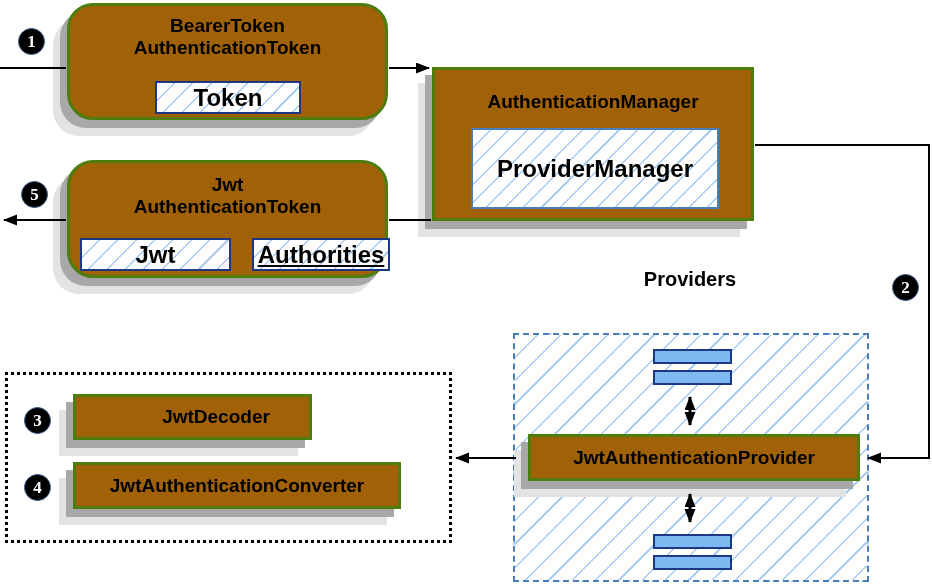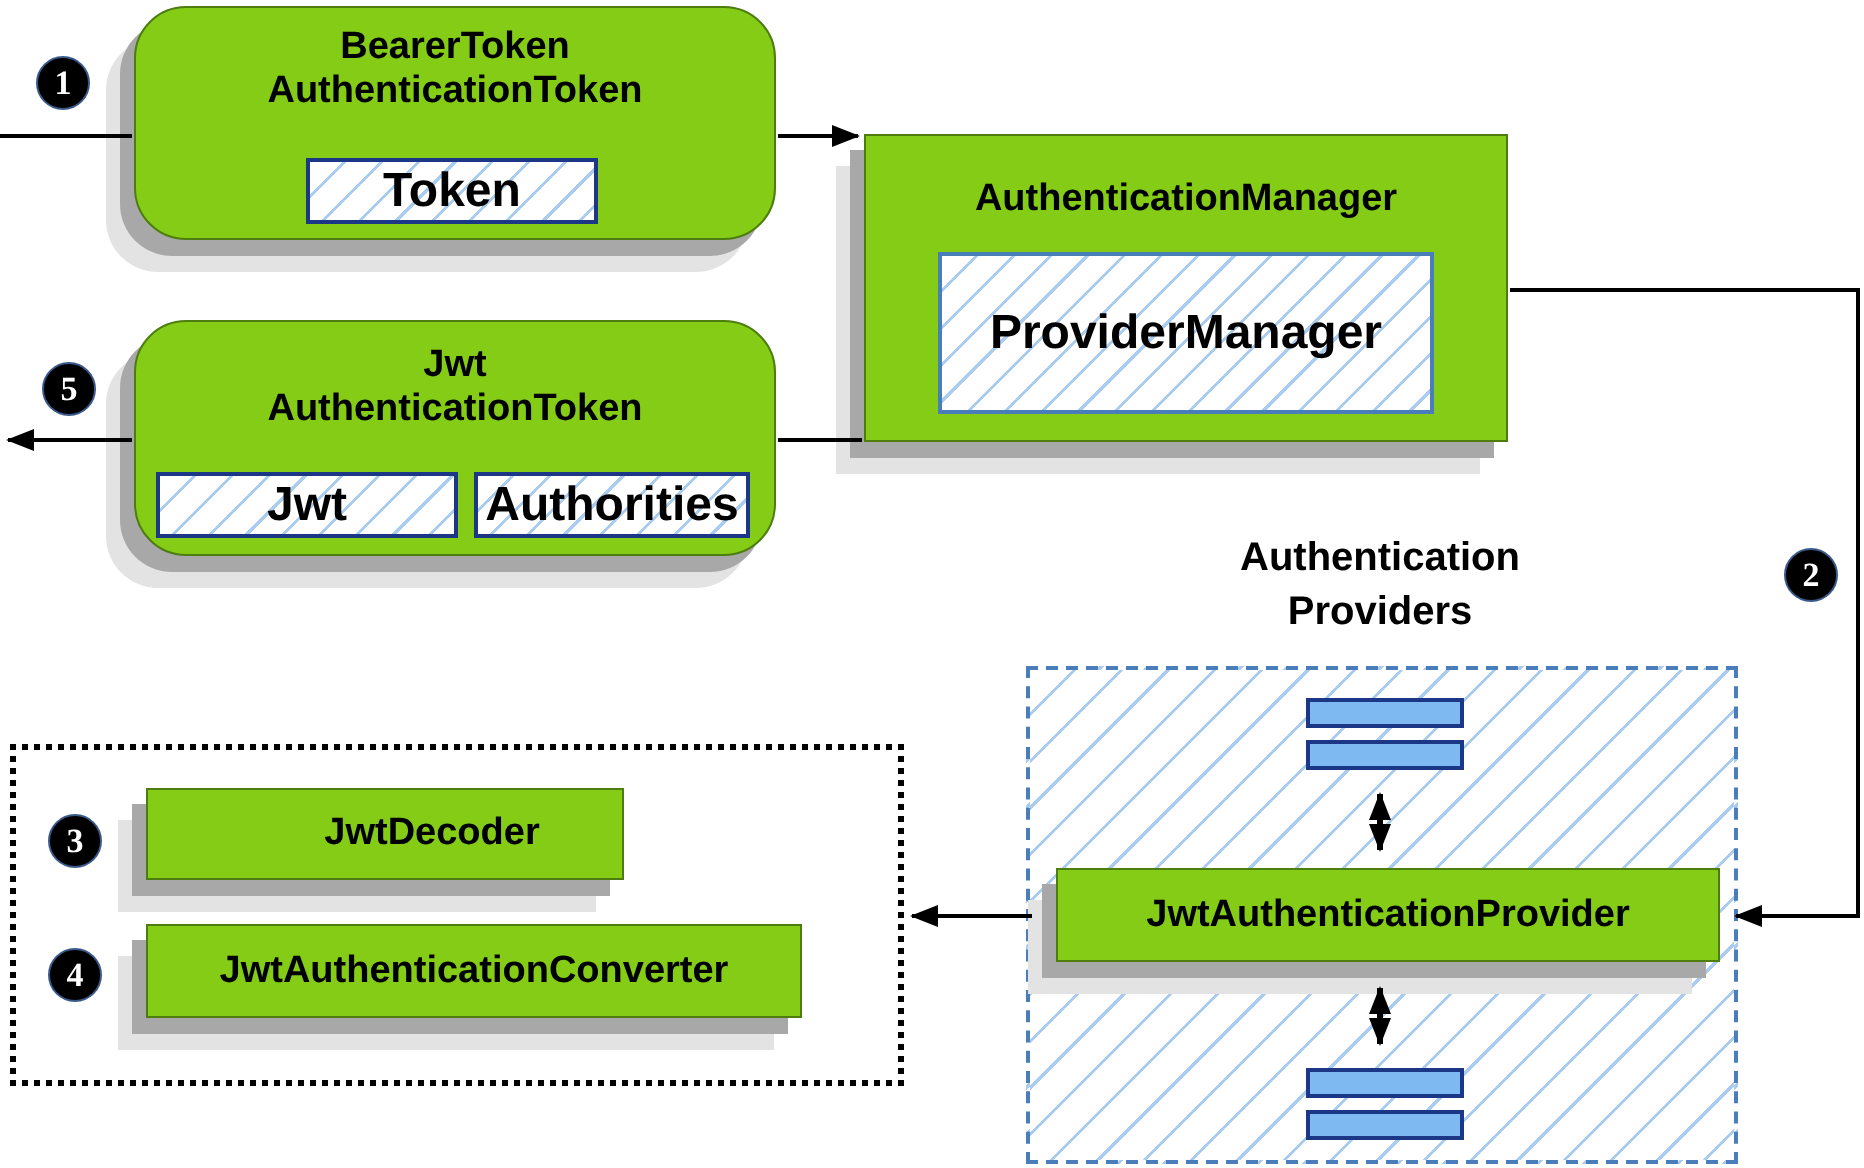--- a/index.html
+++ b/index.html
@@ -3,21 +3,21 @@
 <meta charset="utf-8">
 <style>
   html,body{margin:0;padding:0;background:#fff;}
   #canvas{
     position:relative;width:932px;height:584px;overflow:hidden;
     background:#fff;font-family:"Liberation Sans",sans-serif;color:#000;
   }
   
   .node{
     position:absolute;box-sizing:border-box;
-    background:#84cc16;border:1px solid #4d7c0f;
+    background:#a16207;border:3px solid #4d7c0f;
     box-shadow:-7px 8px 0 #a8a8a8,-14px 16px 0 #e3e3e3;
     font-weight:bold;color:#000;
   }
   .rounded{border-radius:26px;}
   .title2{position:absolute;left:0;right:0;text-align:center;font-size:19px;line-height:22px;font-weight:bold;}
   .center-label{display:flex;align-items:center;justify-content:center;font-size:19px;font-weight:bold;}
   .hatch{
     background-color:#fff;
     background-image:repeating-linear-gradient(135deg,rgba(0,0,0,0) 0px,rgba(0,0,0,0) 11.5px,#a9ccf0 11.5px,#a9ccf0 13px);
   }
@@ -28,21 +28,21 @@
   }
   .inner-soft{border:2px solid #4a7ebb;}
   
   #bearer-box{left:67px;top:3px;width:321px;height:117px;}
   #bearer-box .t1{top:9px;} #bearer-box .t2{top:31px;}
   #token-inner{left:85px;top:75px;width:146px;height:33px;}
 
   #jwt-box{left:67px;top:160px;width:321px;height:118px;}
   #jwt-box .t1{top:11px;} #jwt-box .t2{top:33px;}
   #jwt-inner{left:10px;top:75px;width:151px;height:33px;}
-  #authorities-inner{left:169px;top:75px;width:138px;height:33px;}
+  #authorities-inner{left:182px;top:75px;width:138px;height:33px;text-decoration:underline;}
 
   #manager-box{left:432px;top:67px;width:322px;height:154px;}
   #manager-box .t1{top:21px;}
   #pm-inner{left:36px;top:58px;width:248px;height:81px;text-align:right;}
 
   #providers-label{
     position:absolute;left:555px;top:266px;width:270px;text-align:center;
     font-size:20px;line-height:27px;font-weight:bold;
   }
 
@@ -100,21 +100,20 @@
     <div class="inner hatch" id="jwt-inner">Jwt</div>
     <div class="inner hatch" id="authorities-inner">Authorities</div>
   </div>
 
   <div class="node" id="manager-box">
     <div class="title2 t1">AuthenticationManager</div>
     <div class="inner inner-soft hatch" id="pm-inner">ProviderManager</div>
   </div>
 
   <div id="providers-label">
-    <div>Authentication</div>
     <div>Providers</div>
   </div>
 
   <div id="providers-box"></div>
   <div class="mini-rect" id="mini-1"></div>
   <div class="mini-rect" id="mini-2"></div>
   <div class="mini-rect" id="mini-3"></div>
   <div class="mini-rect" id="mini-4"></div>
 
   <div class="node center-label" id="provider-box">JwtAuthenticationProvider</div>

